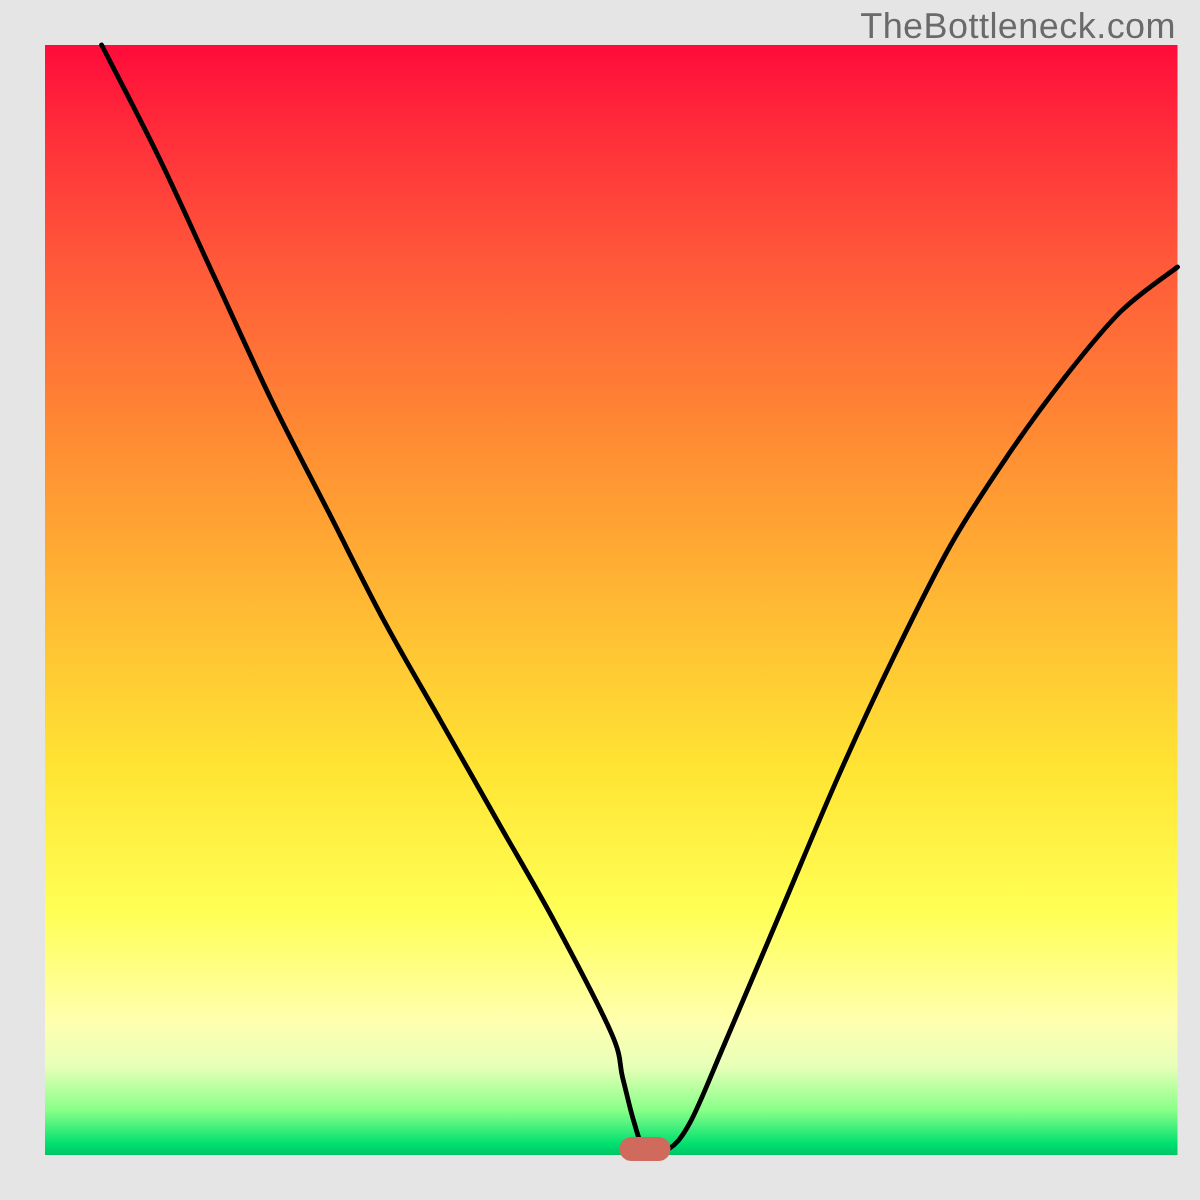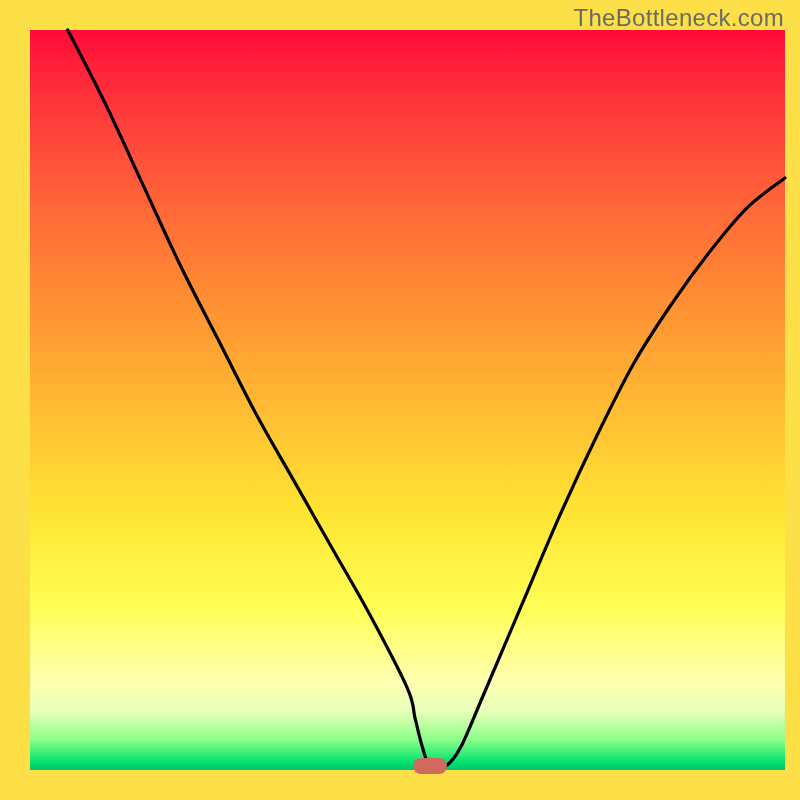--- a/index.html
+++ b/index.html
@@ -8,21 +8,21 @@
     width: 800px;
     height: 800px;
     background: #000;
     overflow: hidden;
     font-family: Arial, Helvetica, sans-serif;
   }
   .frame {
     position: relative;
     width: 800px;
     height: 800px;
-    background: #fde047;
+    background: #e5e5e5;
   }
   .plot-area {
     position: absolute;
     left: 30px;
     top: 30px;
     width: 755px;
     height: 740px;
     
     background: linear-gradient(
       to bottom,

